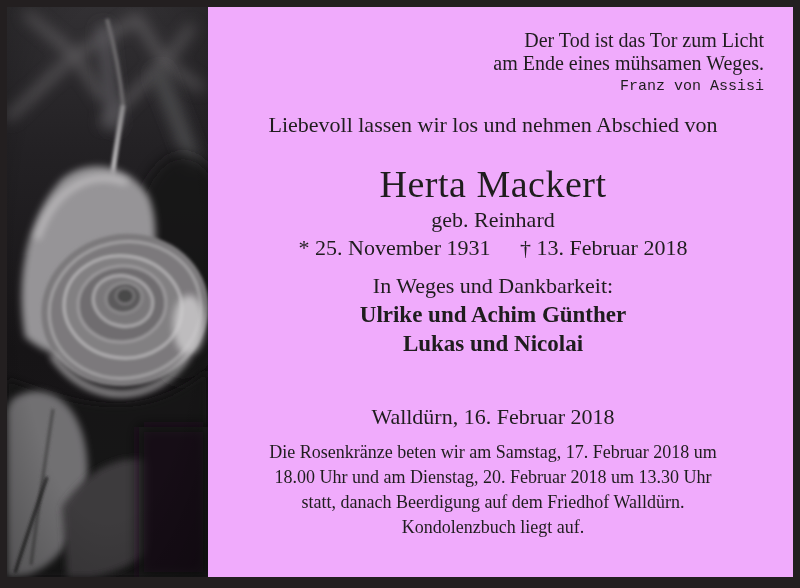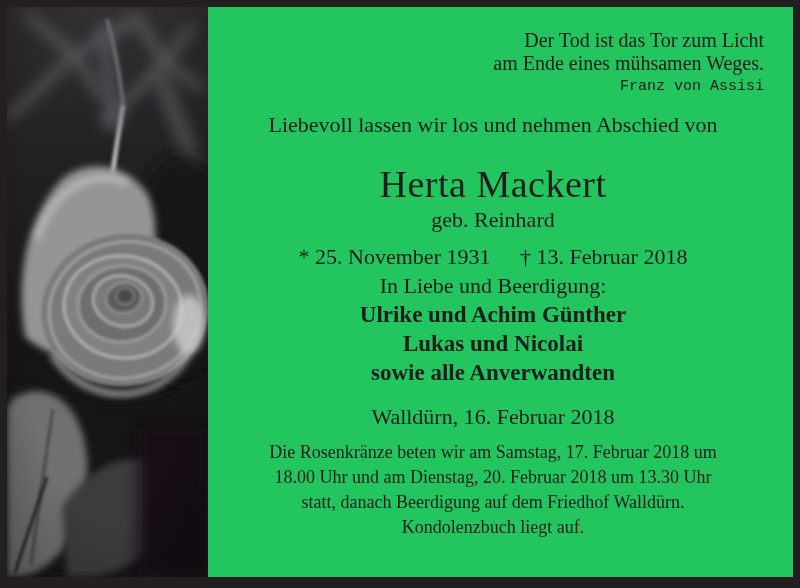--- a/index.html
+++ b/index.html
@@ -1,20 +1,20 @@
 <!DOCTYPE html>
 <html><head>
 <meta charset="utf-8">
 <style>
   html,body{margin:0;padding:0;background:#ffffff;}
   .card{
     position:relative;
     width:800px;height:588px;
     box-sizing:border-box;
-    background:#22c55e;
+    background:#f0abfc;
     border-style:solid;
     border-color:#231f20;
     border-width:7px 7px 11px 7px;
     font-family:"Liberation Serif","DejaVu Serif",serif;
     color:#1f1d1e;
     overflow:hidden;
   }
   .photo{
     position:absolute;left:0;top:0;
     width:201px;height:570px;
@@ -29,21 +29,21 @@
   .quote{
     position:absolute;top:22px;left:0;right:0;
     text-align:right;padding-right:29px;
     font-size:20px;line-height:23px;
   }
   .quote-attribution{font-size:15px;line-height:18px;margin-top:3px;font-family:Liberation Mono, monospace;}
   .intro{top:104px;font-size:22px;line-height:27px;}
   .name-block{top:154px;}
   .deceased-name{font-size:38px;line-height:46px;font-weight:normal;letter-spacing:.5px;}
   .maiden{font-size:22px;line-height:26px;}
-  .dates{font-size:22px;line-height:27px;margin-top:10px;}
+  .dates{font-size:22px;line-height:27px;margin-top:1px;}
   .death-date{margin-left:24px;}
   .family{top:264px;font-size:22px;line-height:29px;}
   .family-names{font-weight:bold;font-size:23px;}
   .place-date{top:396px;font-size:22px;line-height:27px;}
   .announcement{top:433px;font-size:18px;line-height:25px;}
 </style>
 </head>
 <body>
 
 <div class="card">
@@ -141,25 +141,24 @@
     <div class="block name-block">
       <div class="deceased-name">Herta Mackert</div>
       <div class="maiden">geb. Reinhard</div>
       <div class="dates">
         <span>* 25. November 1931</span>
         <span class="death-date">† 13. Februar 2018</span>
       </div>
     </div>
 
     <div class="block family">
-      <div>In Liebe und Beerdigung:</div>
+      <div>In Weges und Dankbarkeit:</div>
       <div class="family-names">
           <div>Ulrike und Achim Günther</div>
           <div>Lukas und Nicolai</div>
-          <div>sowie alle Anverwandten</div>
         </div>
     </div>
 
     <div class="block place-date">Walldürn, 16. Februar 2018</div>
 
     <div class="block announcement">
         <div>Die Rosenkränze beten wir am Samstag, 17. Februar 2018 um</div>
         <div>18.00 Uhr und am Dienstag, 20. Februar 2018 um 13.30 Uhr</div>
         <div>statt, danach Beerdigung auf dem Friedhof Walldürn.</div>
         <div>Kondolenzbuch liegt auf.</div>

